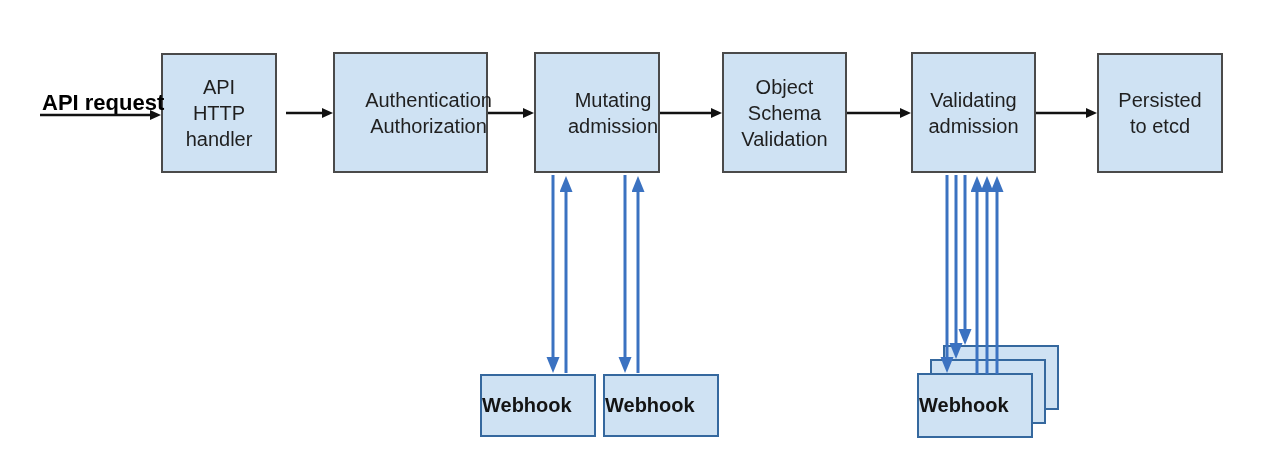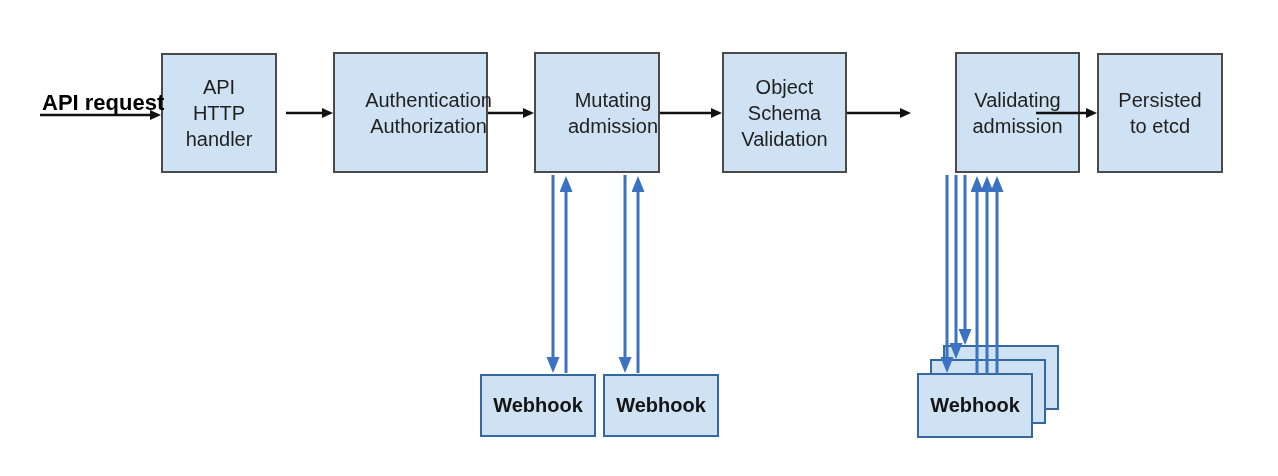--- a/index.html
+++ b/index.html
@@ -31,21 +31,21 @@
     white-space:pre-line;
     text-align:center;
     font-size:20px;line-height:26px;
     color:var(--text-color);
   }
   .webhook-box{
     position:absolute;
     background:var(--box-fill);
     border:2px solid var(--webhook-border);
     box-sizing:border-box;
-    display:flex;align-items:center;justify-content:center;
+    display:flex;align-items:center;justify-content:flex-start;
     z-index:1;
   }
   .webhook-box .webhook-label{
     font-size:20px;font-weight:700;
     color:#141414;
     text-align:center;
   }
   .request-label{
     position:absolute;
     left:42px;top:90px;
@@ -86,21 +86,21 @@
     <div class="box-label">Mutating
 admission</div>
   </div>
 
   <div class="flow-box" style="left:722px;top:52px;width:125px;height:121px;">
     <div class="box-label">Object
 Schema
 Validation</div>
   </div>
 
-  <div class="flow-box" style="left:911px;top:52px;width:125px;height:121px;margin-left:44px;">
+  <div class="flow-box" style="left:911px;top:52px;width:125px;height:121px;">
     <div class="box-label">Validating
 admission</div>
   </div>
 
   <div class="flow-box" style="left:1097px;top:53px;width:126px;height:120px;">
     <div class="box-label">Persisted
 to etcd</div>
   </div>
 
   <div class="webhook-box" style="left:480px;top:374px;width:116px;height:63px;">

